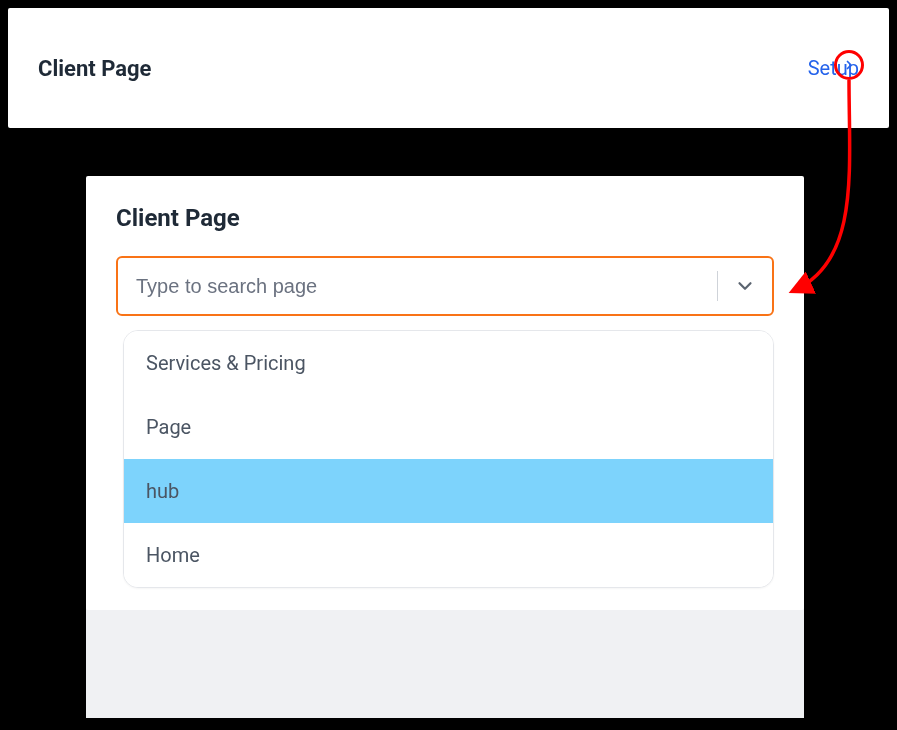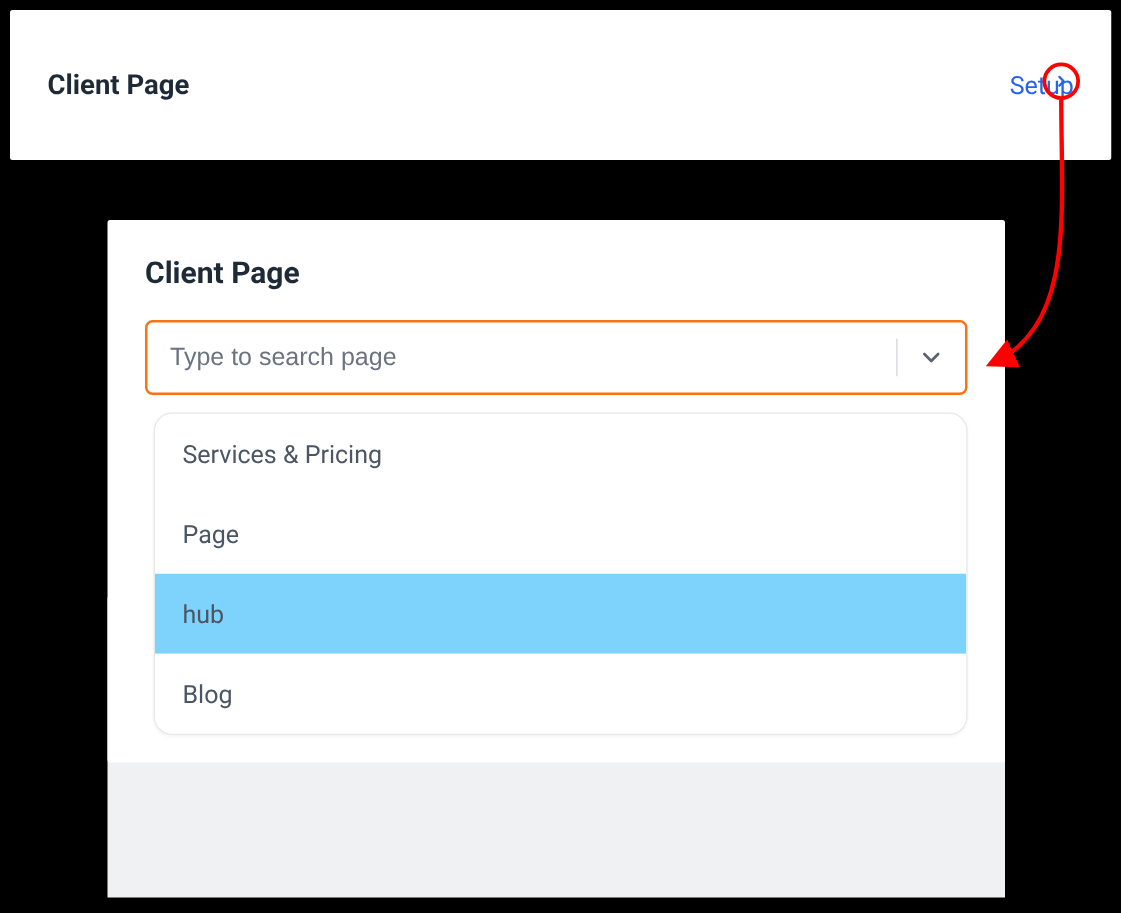--- a/index.html
+++ b/index.html
@@ -202,21 +202,21 @@
           <polyline points="6 9 12 15 18 9"></polyline>
         </svg>
       </div>
     </div>
   </div>
 
   <div class="options">
     <div class="option">Services &amp; Pricing</div>
     <div class="option">Page</div>
     <div class="option highlight">hub</div>
-    <div class="option">Blog</div>
+    <div class="option">Home</div>
   </div>
 </div>
 
 <svg class="arrow-overlay">
   <defs>
     <marker id="arrowhead" markerWidth="7" markerHeight="7" refX="5" refY="3.5" orient="auto">
       <polygon points="0 0, 7 3.5, 0 7" fill="#ff0000"></polygon>
     </marker>
   </defs>
   <path d="M 849 80

